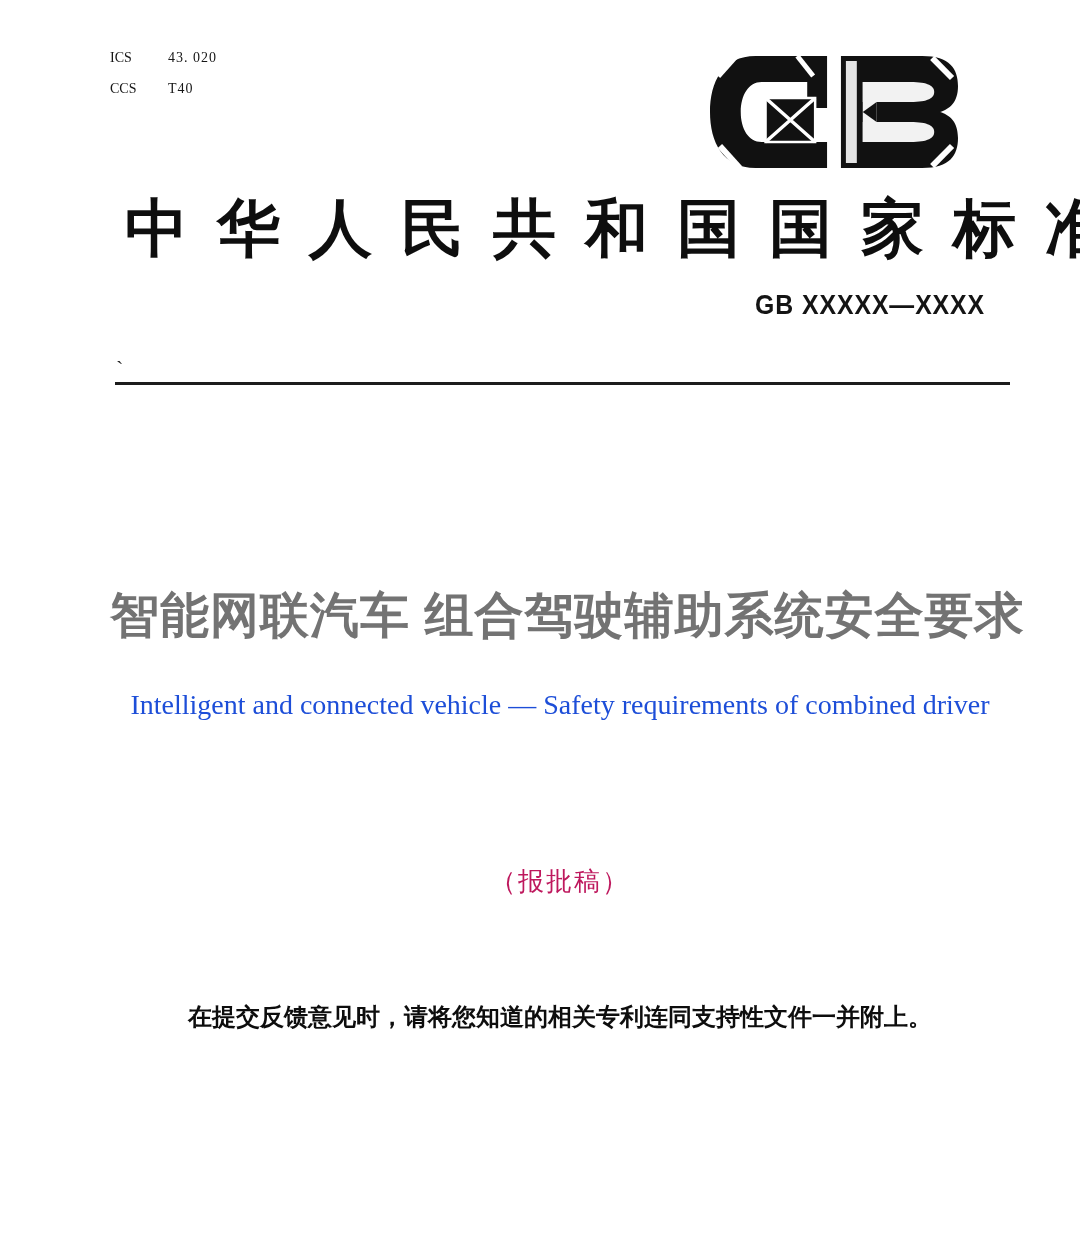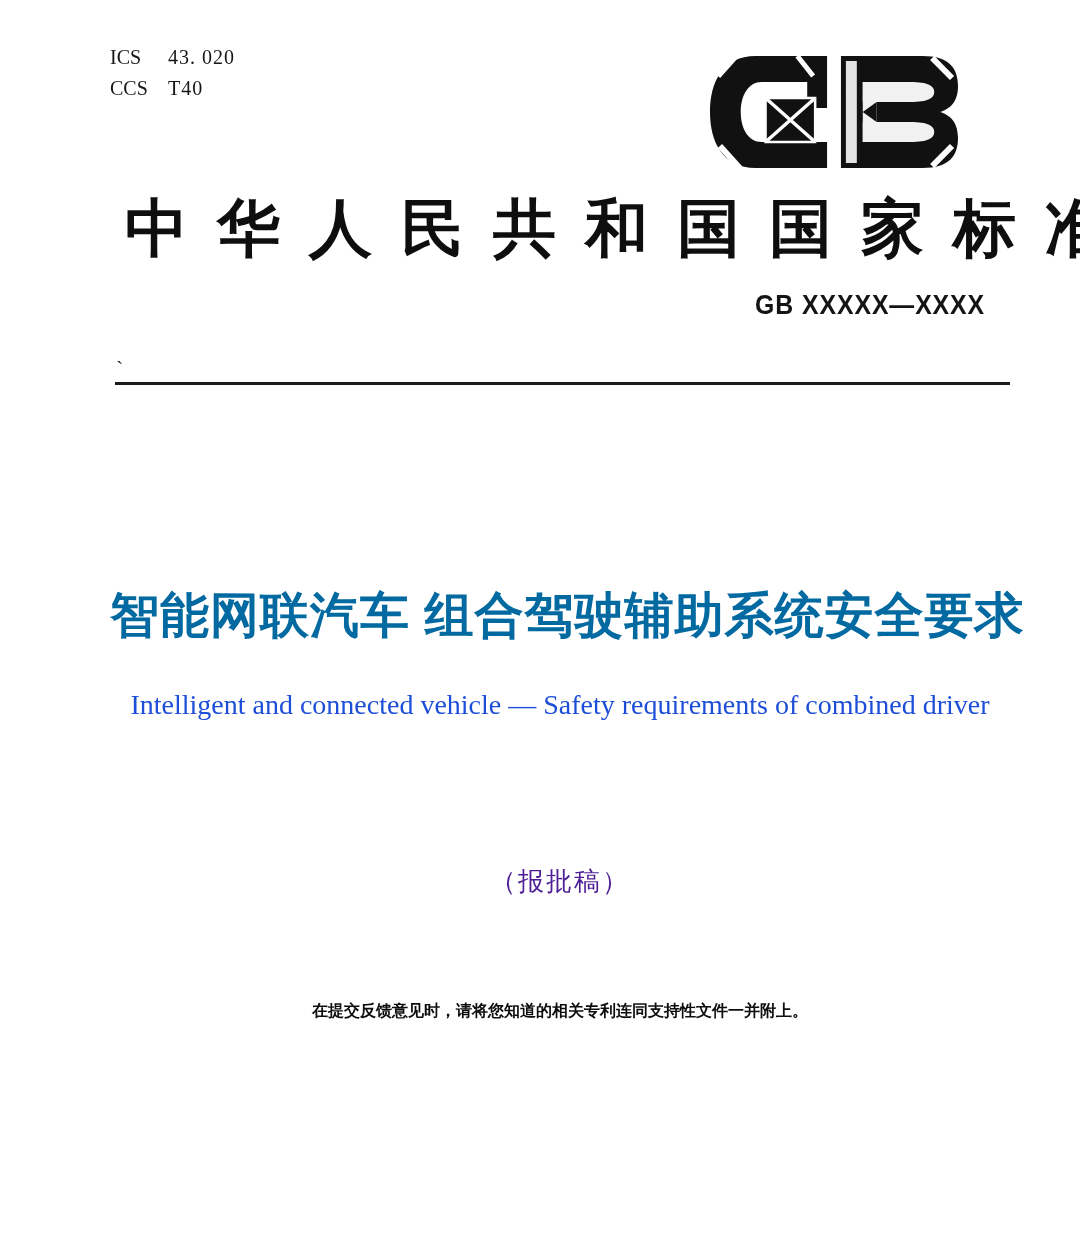--- a/index.html
+++ b/index.html
@@ -12,21 +12,21 @@
     overflow: hidden;
   }
   .page {
     position: absolute; inset: 0;
     background: #ffffff;
   }
   
   .ics-block {
     position: absolute; left: 110px; top: 42px;
     font-family: "Liberation Serif", serif;
-    font-size: 20px; line-height: 31px; color: #161616;
+    font-size: 14px; line-height: 31px; color: #161616;
   }
   .ics-block .lbl { display: inline-block; min-width: 58px; }
   .ics-block .val { letter-spacing: 1px; }
   
   .gb-logo {
     position: absolute; left: 710px; top: 56px;
     width: 248px; height: 112px;
   }
   .gb-logo svg { width: 100%; height: 100%; display: block; }
   
@@ -56,42 +56,42 @@
   .header-rule {
     position: absolute; left: 115px; top: 382px;
     width: 895px; height: 3px; background: #1c1c1c;
   }
   
   .title-zh {
     position: absolute; left: 110px; top: 584px; width: 900px;
     text-align: left; white-space: nowrap;
     font-family: "Liberation Sans", sans-serif;
     font-weight: 700; font-size: 49px; line-height: 62px;
-    letter-spacing: 1px; color: #0369a1;
+    letter-spacing: 1px; color: #737373;
   }
   
   .title-en {
     position: absolute; left: 110px; top: 686px; width: 900px;
     text-align: center;
     font-family: "Liberation Serif", serif;
     font-size: 28px; line-height: 37px; color: #1d4ed8;
   }
   
   .draft-label {
     position: absolute; left: 110px; top: 864px; width: 900px;
     text-align: center;
     font-family: "Liberation Serif", serif;
-    font-size: 26px; color: #4c1d95; letter-spacing: 2px;
+    font-size: 26px; color: #be185d; letter-spacing: 2px;
   }
   
   .patent-notice {
     position: absolute; left: 110px; top: 1001px; width: 900px;
     text-align: center; white-space: nowrap;
     font-family: Liberation Mono, monospace;
-    font-weight: 700; font-size: 16px; color: #0d0d0d;
+    font-weight: 700; font-size: 24px; color: #0d0d0d;
   }
 </style>
 </head>
 <body>
 
 <div class="page">
 
   <div class="ics-block">
     <div>
       <span class="lbl">ICS</span><span class="val">43. 020</span>

